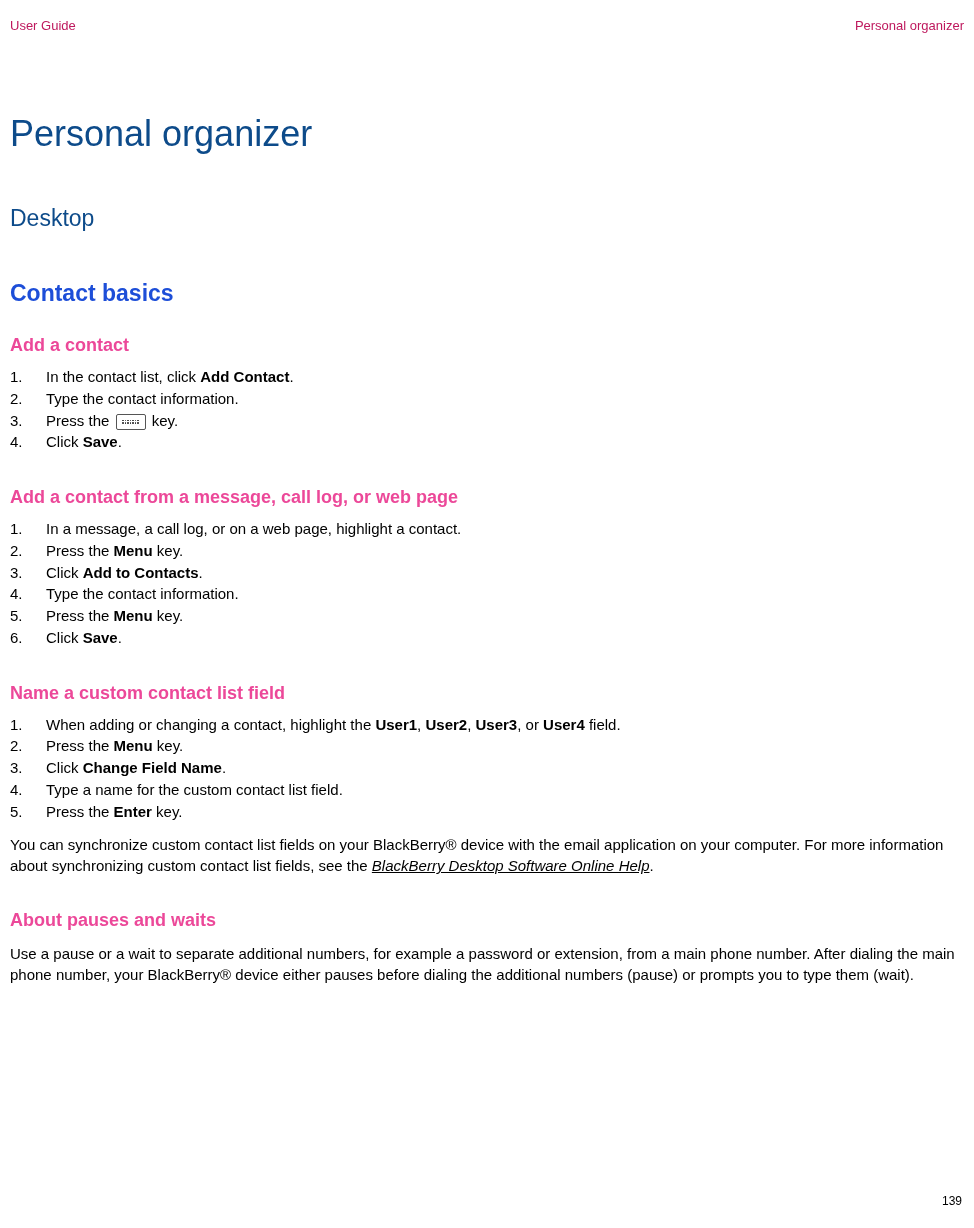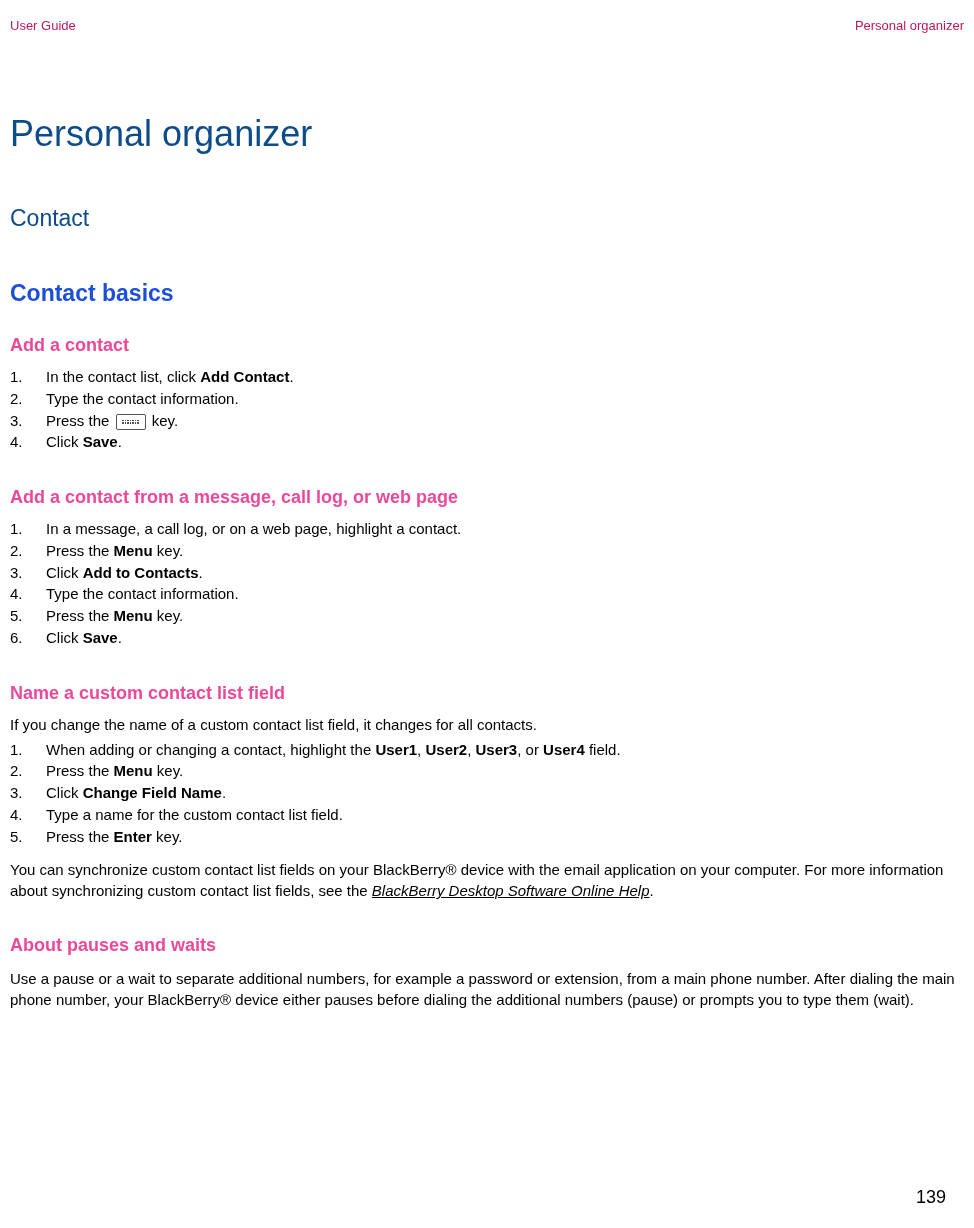--- a/index.html
+++ b/index.html
@@ -102,36 +102,36 @@
     }
     .dots span {
       width: 1.5px;
       height: 1.5px;
       background: #333;
       border-radius: 50%;
     }
     .footer {
       position: absolute;
       bottom: 20px;
-      right: 28px;
-      font-size: 18px;
+      right: 12px;
+      font-size: 12px;
       margin-top: 8px;
     }
     i { font-style: italic; text-decoration: underline; }
   </style>
 </head>
 <body>
 
 <div class="header">
   <span>User Guide</span>
   <span>Personal organizer</span>
 </div>
 
 <div class="h1">Personal organizer</div>
-<div class="h2">Contact</div>
+<div class="h2">Desktop</div>
 <div class="h3">Contact basics</div>
 
 <div class="section">
   <div class="h4">Add a contact</div>
   <ol>
     <li>
       <span class="li-num">1.</span>
       <span class="li-text"><span>In the contact list, click </span><b>Add Contact</b><span>.</span></span>
     </li>
     <li>
@@ -193,21 +193,20 @@
     </li>
     <li>
       <span class="li-num">6.</span>
       <span class="li-text"><span>Click </span><b>Save</b><span>.</span></span>
     </li>
   </ol>
 </div>
 
 <div class="section">
   <div class="h4">Name a custom contact list field</div>
-  <div class="intro">If you change the name of a custom contact list field, it changes for all contacts.</div>
   <ol>
     <li>
       <span class="li-num">1.</span>
       <span class="li-text">When adding or changing a contact, highlight the <b>User1</b>, <b>User2</b>, <b>User3</b>, or <b>User4</b> field.</span>
     </li>
     <li>
       <span class="li-num">2.</span>
       <span class="li-text"><span>Press the </span><b>Menu</b><span> key.</span></span>
     </li>
     <li>

